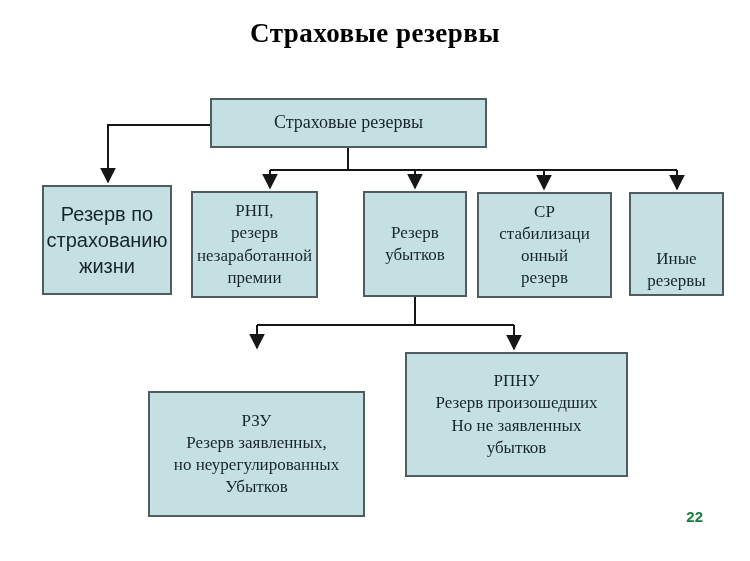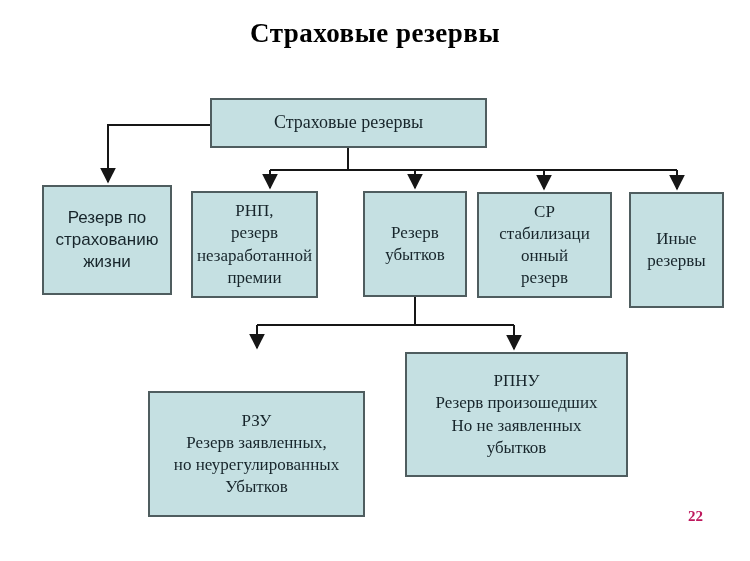--- a/index.html
+++ b/index.html
@@ -42,36 +42,36 @@
     justify-content:center;
     text-align:center;
     color:var(--text);
   }
   .node .label{
     white-space:pre-line;
     line-height:1.3;
     padding:2px 4px;
   }
   .serif{font-family:"Liberation Serif", serif;font-size:17px;}
-  .sans{font-family:"Liberation Sans", sans-serif;font-size:17px;}
+  .sans{font-family:"Liberation Sans", sans-serif;font-size:20px;}
   .node-root{left:210px;top:98px;width:277px;height:50px;font-size:18px;}
   .node-life{left:42px;top:185px;width:130px;height:110px;}
   .node-rnp{left:191px;top:191px;width:127px;height:107px;}
   .node-loss{left:363px;top:191px;width:104px;height:106px;}
   .node-sr{left:477px;top:192px;width:135px;height:106px;}
-  .node-other{left:629px;top:192px;width:95px;height:116px;}
+  .node-other{left:629px;top:192px;width:95px;height:104px;align-items:flex-end;}
   .node-rzu{left:148px;top:351px;width:217px;height:126px;margin-top:40px;}
   .node-rpnu{left:405px;top:352px;width:223px;height:125px;align-items:center;}
   .page-number{
     position:absolute;
     right:47px; top:508px;
-    font-family:Liberation Serif, serif;
+    font-family:Liberation Sans, sans-serif;
     font-weight:bold;
     font-size:15px;
-    color:#be185d;
+    color:#15803d;
   }
 </style>
 </head>
 <body>
 
 <div class="slide">
 
   <div class="slide-title">Страховые резервы</div>
 
   <svg class="connectors" viewBox="0 0 750 561" xmlns="http://www.w3.org/2000/svg" aria-hidden="true">

